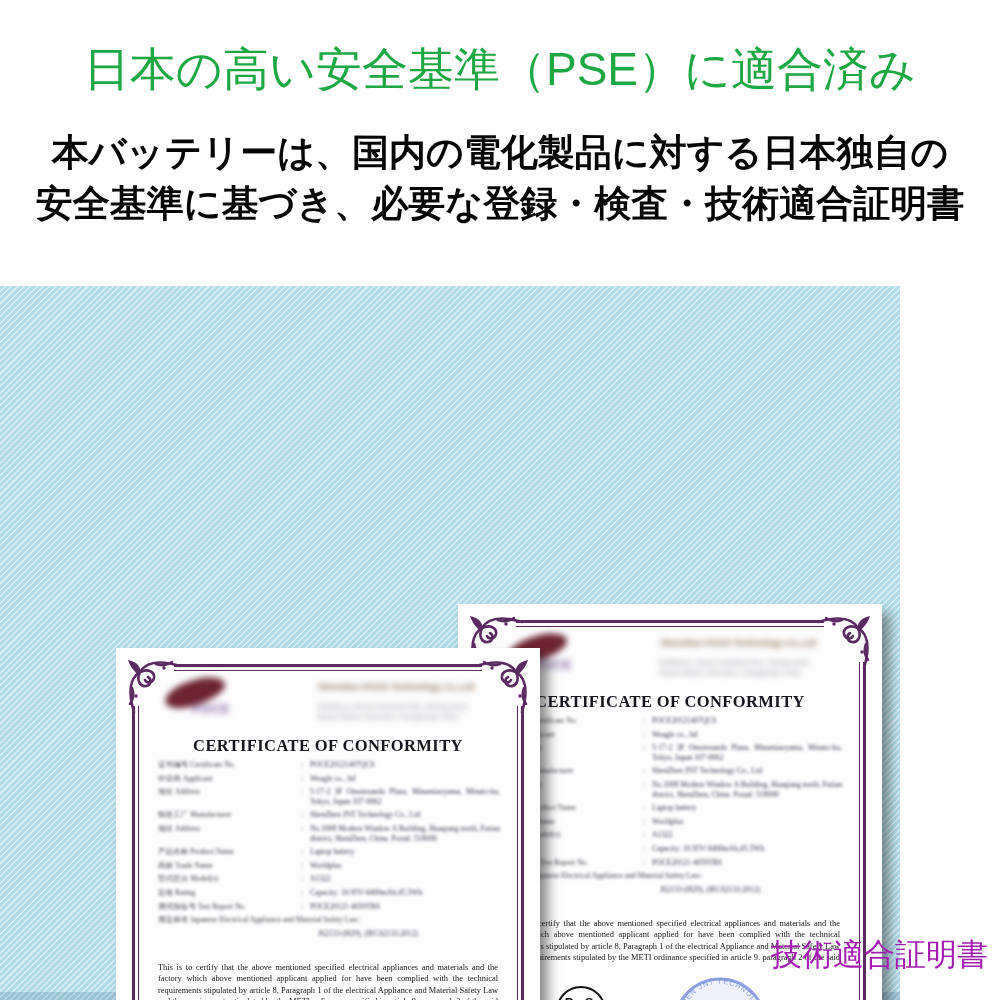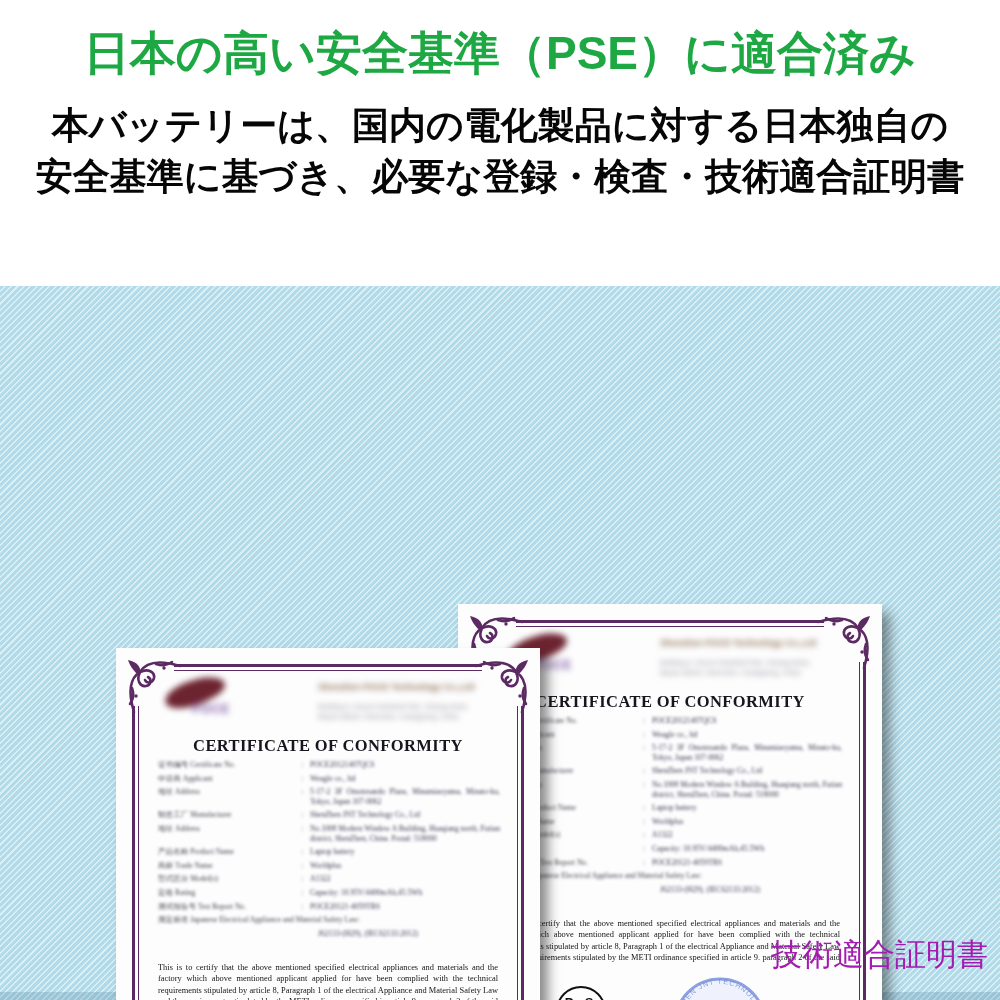--- a/index.html
+++ b/index.html
@@ -1,25 +1,25 @@
 <!DOCTYPE html>
 <html><head>
 <meta charset="utf-8">
 <style>
   html,body{margin:0;padding:0;background:#fff;}
   .page{position:relative;width:1000px;height:1000px;overflow:hidden;background:#fff;font-family:"Liberation Sans",sans-serif;}
 
   
   .header{position:absolute;left:0;top:0;width:1000px;height:286px;background:#fff;text-align:center;}
-  .main-title{padding-top:24px;font-size:46px;line-height:58px;font-weight:700;color:#1ea843;letter-spacing:0px;white-space:nowrap;}
-  .body-text{margin-top:18px;font-size:37px;line-height:51px;font-weight:700;color:#060606;}
+  .main-title{padding-top:40px;font-size:46px;line-height:58px;font-weight:400;color:#1ea843;letter-spacing:0px;white-space:nowrap;}
+  .body-text{margin-top:29px;font-size:37px;line-height:51px;font-weight:700;color:#060606;}
   .body-text div{white-space:nowrap;}
 
   
-  .panel{position:absolute;left:0;top:286px;width:1000px;height:714px;
+  .panel{position:absolute;left:0;top:286px;width:900px;height:714px;
     background:repeating-linear-gradient(135deg,#b2dae8 0px,#b2dae8 3px,#d9eff6 3px,#d9eff6 4.5px);}
   .panel-bottom-edge{position:absolute;left:0;bottom:0;width:100%;height:8px;background:rgba(60,120,150,.22);}
 
   
   .cert{position:absolute;width:424px;height:594px;background:#fdfdfe;font-family:"Liberation Serif",serif;}
   .cert.left{left:116px;top:362px;z-index:2;box-shadow:8px 9px 11px rgba(25,25,25,.5);}
   .cert.right{left:458px;top:318px;z-index:1;box-shadow:8px 9px 11px rgba(25,25,25,.45);}
 
   .frame{position:absolute;left:16px;top:16px;right:16px;bottom:16px;border:3px solid #5c2a63;}
   .frame-inner{position:absolute;left:22px;top:22px;right:22px;bottom:22px;border:1px solid #5c2a63;}

